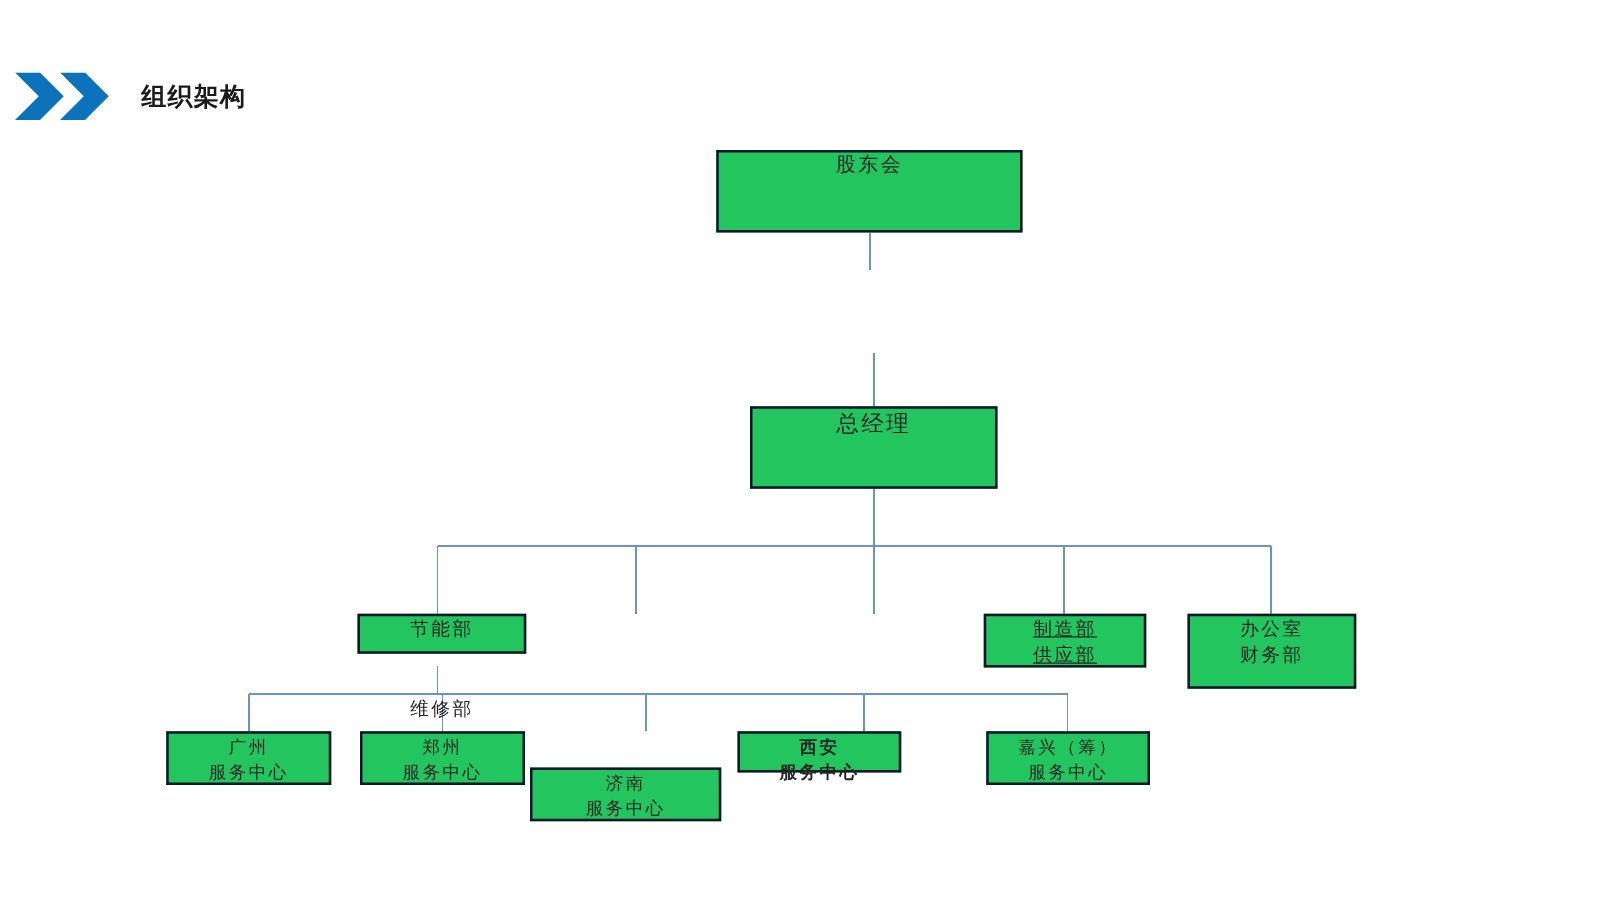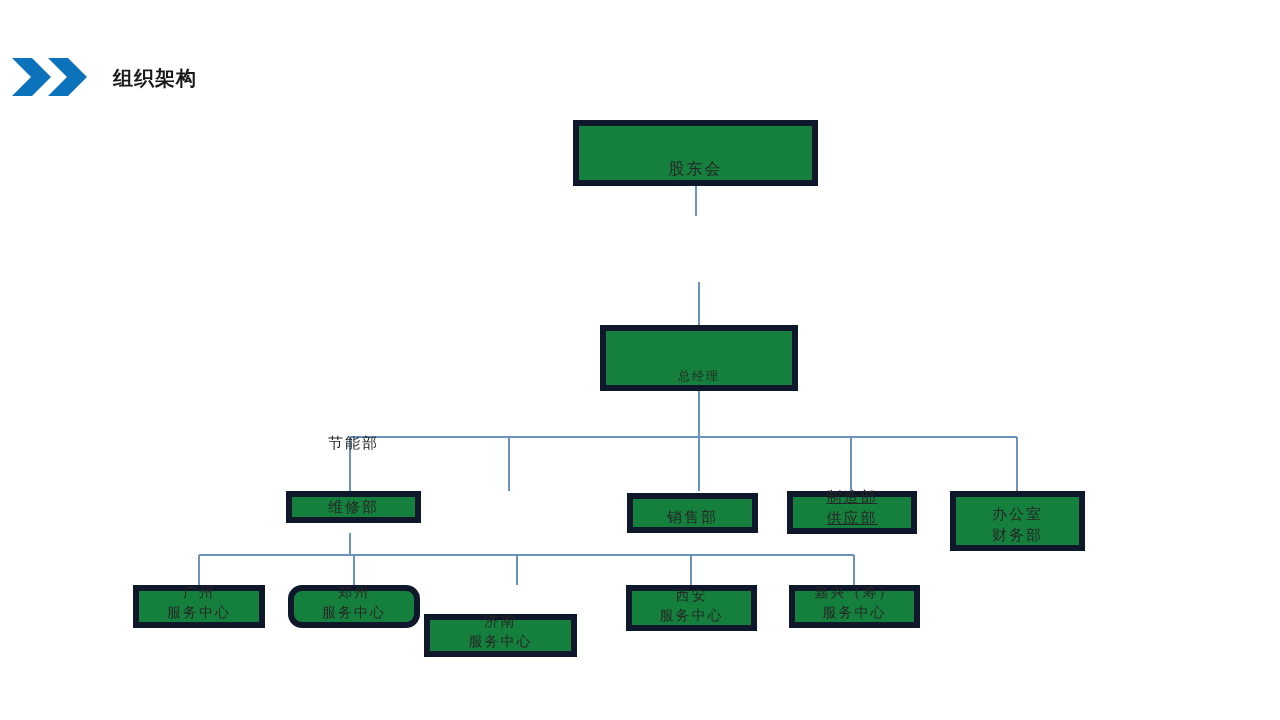--- a/index.html
+++ b/index.html
@@ -55,40 +55,40 @@
     left: 0;
     top: 0;
     width: 1280px;
     height: 720px;
     pointer-events: none;
   }
 
   .node {
     position: absolute;
     box-sizing: border-box;
-    border: 6px solid #0f172a;
-    background: #15803d;
+    border: 2px solid #0f172a;
+    background: #22c55e;
     display: flex;
     flex-direction: column;
     align-items: center;
-    justify-content: flex-end;
+    justify-content: flex-start;
     color: #262626;
     font-family: "Liberation Sans", "DejaVu Sans", sans-serif;
     letter-spacing: 2px;
     text-align: center;
   }
   .node .line1,
   .node .line2 {
     display: block;
     white-space: nowrap;
   }
 
   .level-1 { font-size: 16px; }
   .level-2 { font-size: 16px; }
-  .level-3 { font-size: 12px; }
+  .level-3 { font-size: 18px; }
   .level-4 { font-size: 15px; line-height: 21px; }
   .level-5 { font-size: 14px; line-height: 20px; }
 </style>
 </head>
 <body>
 
 <div id="header">
 
   <div id="chevron-group">
     <svg width="78" height="38" viewBox="0 0 78 38" xmlns="http://www.w3.org/2000/svg">
@@ -139,50 +139,47 @@
   <div class="node level-3" style="left:600px; top:325px; width:198px; height:66px;">
     <span class="line1">总经理</span>
   </div>
 
   <div class="node level-4" style="left:286px; top:491px; width:135px; height:32px;gap:43px;">
     <span class="line1">节能部</span>
     <span class="line2">维修部</span>
   </div>
 
 
-  <div class="node level-4" style="left:627px; top:493px; width:131px; height:40px;">
-    <span class="line1">销售部</span>
-  </div>
 
   <div class="node level-4" style="left:787px; top:491px; width:130px; height:43px;text-decoration:underline;">
     <span class="line1">制造部</span>
     <span class="line2">供应部</span>
   </div>
 
   <div class="node level-4" style="left:950px; top:491px; width:135px; height:60px;">
     <span class="line1">办公室</span>
     <span class="line2">财务部</span>
   </div>
 
   <div class="node level-5" style="left:133px; top:585px; width:132px; height:43px;">
     <span class="line1">广州</span>
     <span class="line2">服务中心</span>
   </div>
 
-  <div class="node level-5" style="left:288px; top:585px; width:132px; height:43px;border-radius:14px;">
+  <div class="node level-5" style="left:288px; top:585px; width:132px; height:43px;">
     <span class="line1">郑州</span>
     <span class="line2">服务中心</span>
   </div>
 
   <div class="node level-5" style="left:424px; top:585px; width:153px; height:43px;margin-top:29px;">
     <span class="line1">济南</span>
     <span class="line2">服务中心</span>
   </div>
 
-  <div class="node level-5" style="left:626px; top:585px; width:131px; height:46px;">
+  <div class="node level-5" style="left:590px; top:585px; width:131px; height:33px;font-weight:bold;">
     <span class="line1">西安</span>
     <span class="line2">服务中心</span>
   </div>
 
   <div class="node level-5" style="left:789px; top:585px; width:131px; height:43px;">
     <span class="line1">嘉兴（筹）</span>
     <span class="line2">服务中心</span>
   </div>
 
 </div>

